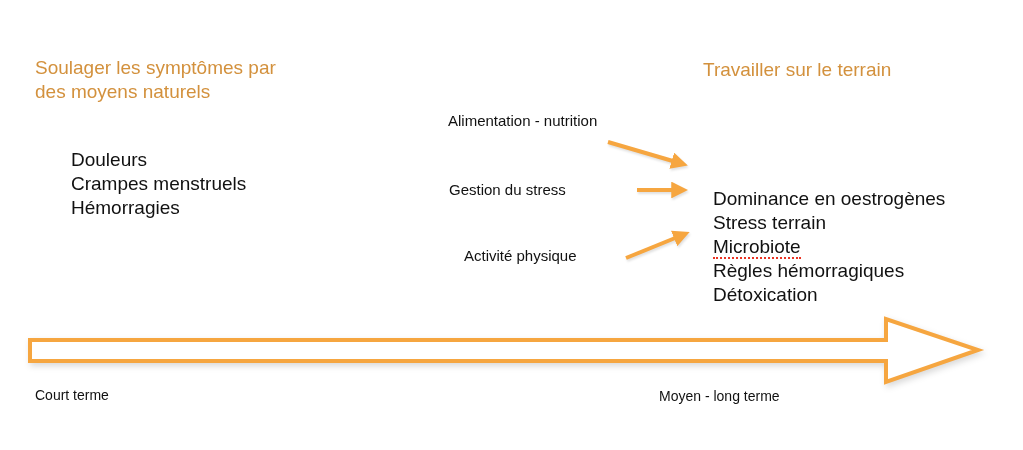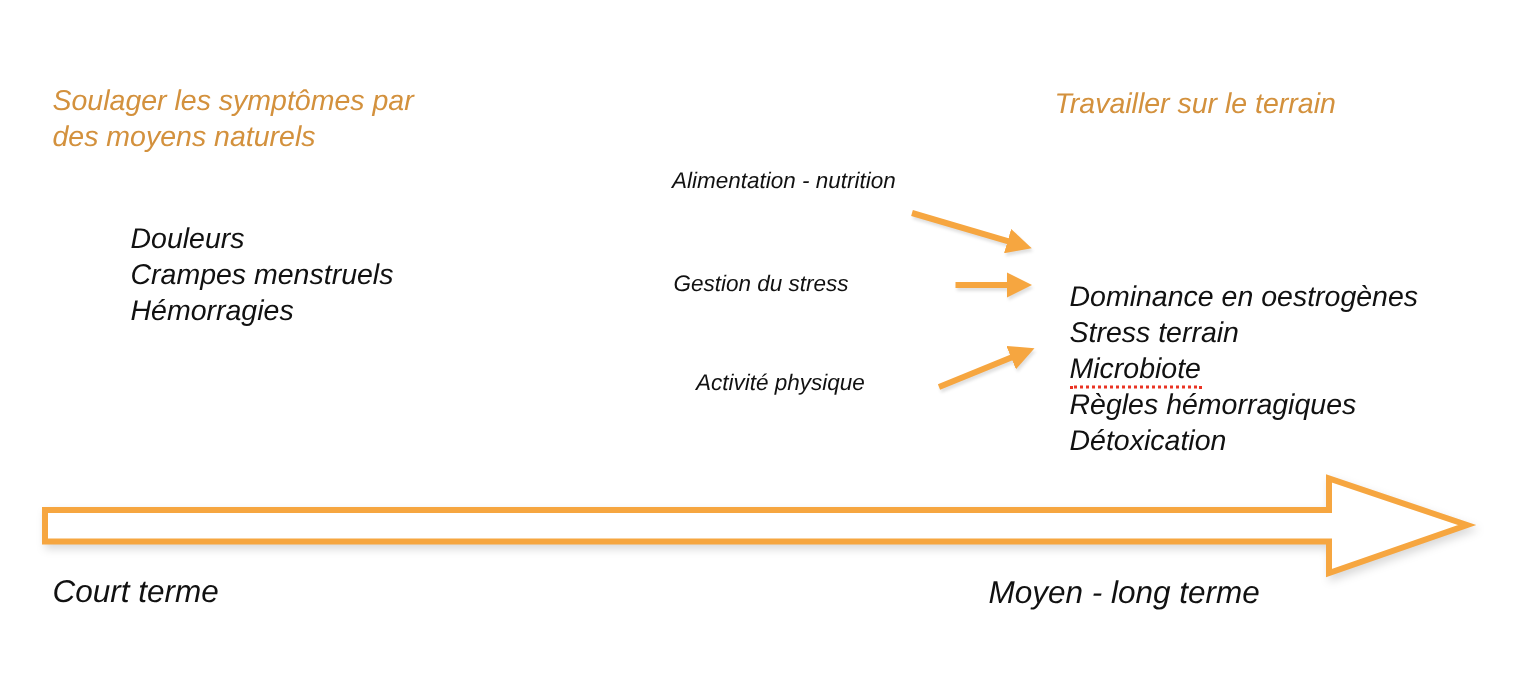--- a/index.html
+++ b/index.html
@@ -4,54 +4,53 @@
 <style>
   html, body { margin: 0; padding: 0; background: #ffffff; }
   .canvas {
     position: relative;
     width: 1023px;
     height: 450px;
     background: #ffffff;
     font-family: "Liberation Sans", sans-serif;
     color: #111111;
     overflow: hidden;
-    font-style: italic;
   }
   .heading {
     position: absolute;
     font-size: 19px;
     line-height: 24px;
     color: #D3913D;
   }
   .left-heading { left: 35px; top: 56px; width: 255px; }
   .right-heading { left: 703px; top: 58px; }
 
   .list {
     position: absolute;
     font-size: 19px;
     line-height: 24px;
     color: #111111;
   }
-  .left-list { left: 87px; top: 148px; }
+  .left-list { left: 71px; top: 148px; }
   .right-list { left: 713px; top: 143px; margin-top: 44px; }
 
   .mid-item {
     position: absolute;
     font-size: 15px;
     line-height: 24px;
     color: #111111;
     white-space: nowrap;
   }
   .mid-0 { left: 448px; top: 109px; }
   .mid-1 { left: 449px; top: 178px; }
   .mid-2 { left: 448px; top: 244px; margin-left: 16px; }
 
   .timeline-label {
     position: absolute;
-    font-size: 21px;
+    font-size: 14px;
     line-height: 24px;
     color: #111111;
     white-space: nowrap;
   }
   .label-left { left: 35px; top: 383px; }
   .label-right { left: 659px; top: 384px; }
 
   .spellcheck {
     border-bottom: 2px dotted #EA3323;
   }

